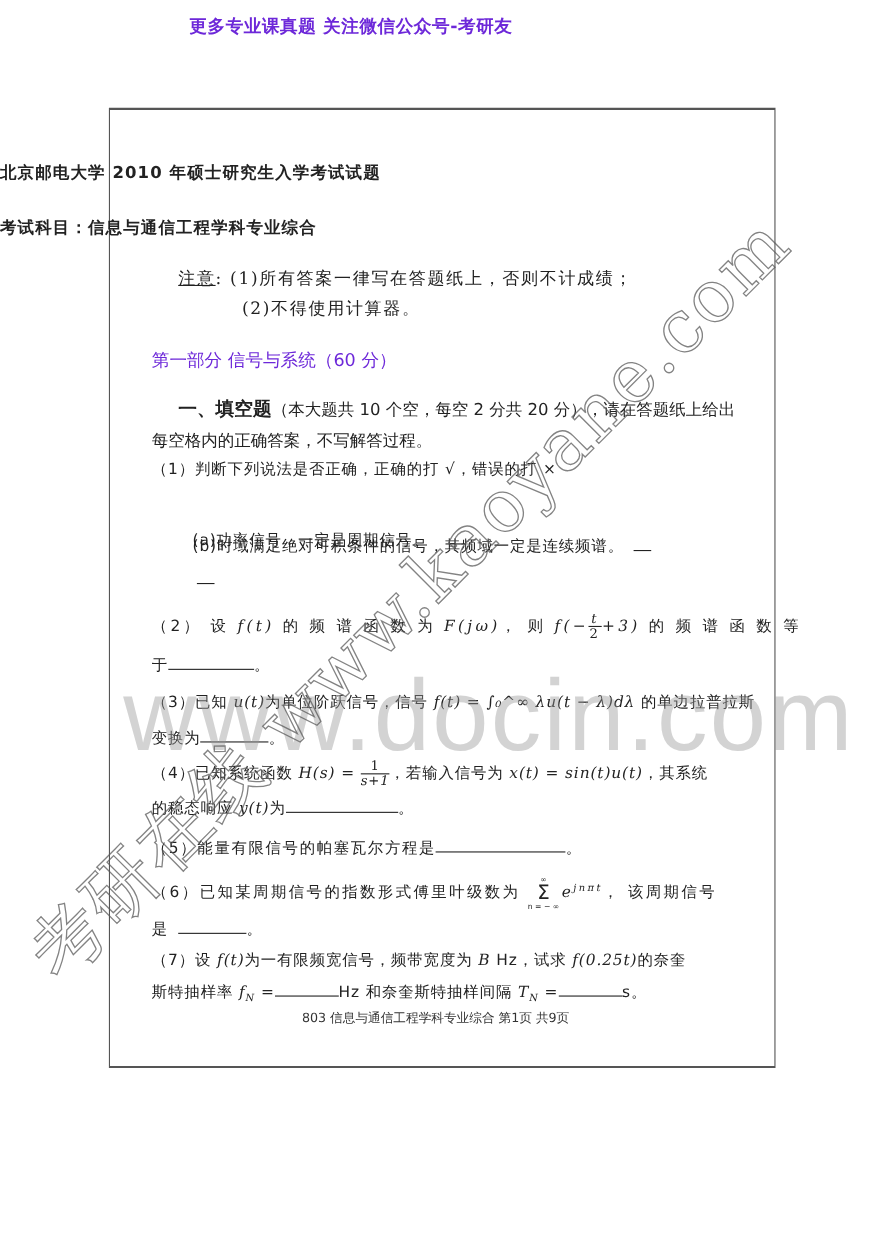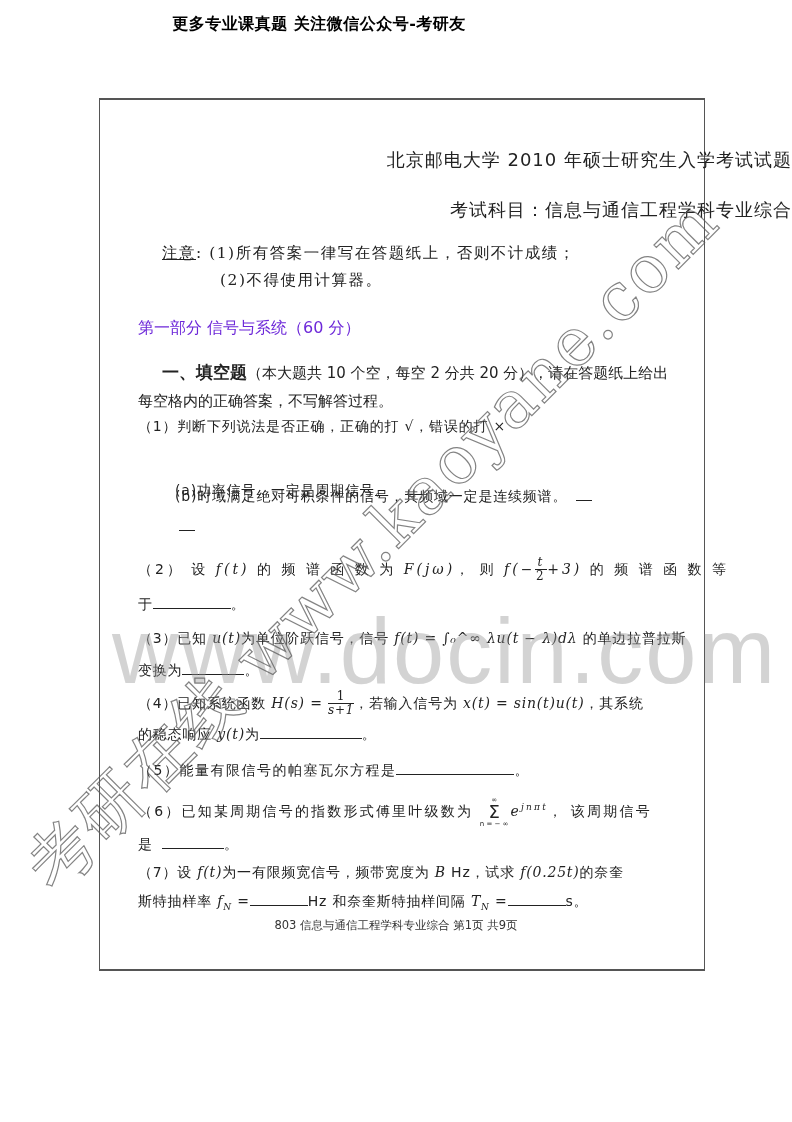--- a/index.html
+++ b/index.html
@@ -2,30 +2,30 @@
 <html><head>
 <meta charset="utf-8">
 <style>
   html, body { margin: 0; padding: 0; }
   body {
     width: 792px; height: 1122px; background: #ffffff; position: relative; overflow: hidden;
     font-family: "DejaVu Sans", "Liberation Sans", sans-serif; color: #1a1a1a;
   }
   .banner {
     position: absolute; top: 14px; left: 0; width: 638px; text-align: center;
-    color: #000000; font-weight: bold; font-size: 16px; letter-spacing: 0.5px;
+    color: #6d28d9; font-weight: bold; font-size: 16px; letter-spacing: 0.5px;
   }
   .frame {
     position: absolute; left: 99px; top: 98px; width: 606px; height: 873px;
     border: 1.5px solid #555; border-top-width: 2px; border-bottom-width: 2px;
     box-sizing: border-box;
   }
   .title {
-    position: absolute; left: 0; width: 792px; text-align: right;
-    font-size: 18px; font-weight: normal; color: #222; letter-spacing: 1px;
+    position: absolute; left: 0; width: 792px; text-align: left;
+    font-size: 15px; font-weight: bold; color: #222; letter-spacing: 1px;
   }
   .t1 { top: 148px; }
   .t2 { top: 198px; }
   .notice { position: absolute; left: 162px; top: 240px; font-family: "DejaVu Serif", "Liberation Serif", serif; font-size: 15.5px; color: #222; line-height: 27px; letter-spacing: 1.5px; }
   .notice .lbl { text-decoration: underline; }
   .notice .l2 { padding-left: 58px; }
   .section { position: absolute; left: 138px; top: 318px; font-size: 16px; font-weight: normal; color: #6d28d9; }
   .q1head { position: absolute; left: 138px; top: 358px; font-size: 15px; color: #222; line-height: 28px; width: 540px; }
   .q1head .big { font-size: 17px; font-weight: bold; margin-left: 24px; }
   .line { position: absolute; left: 138px; font-size: 14px; color: #222; white-space: nowrap; letter-spacing: 0.8px; }

